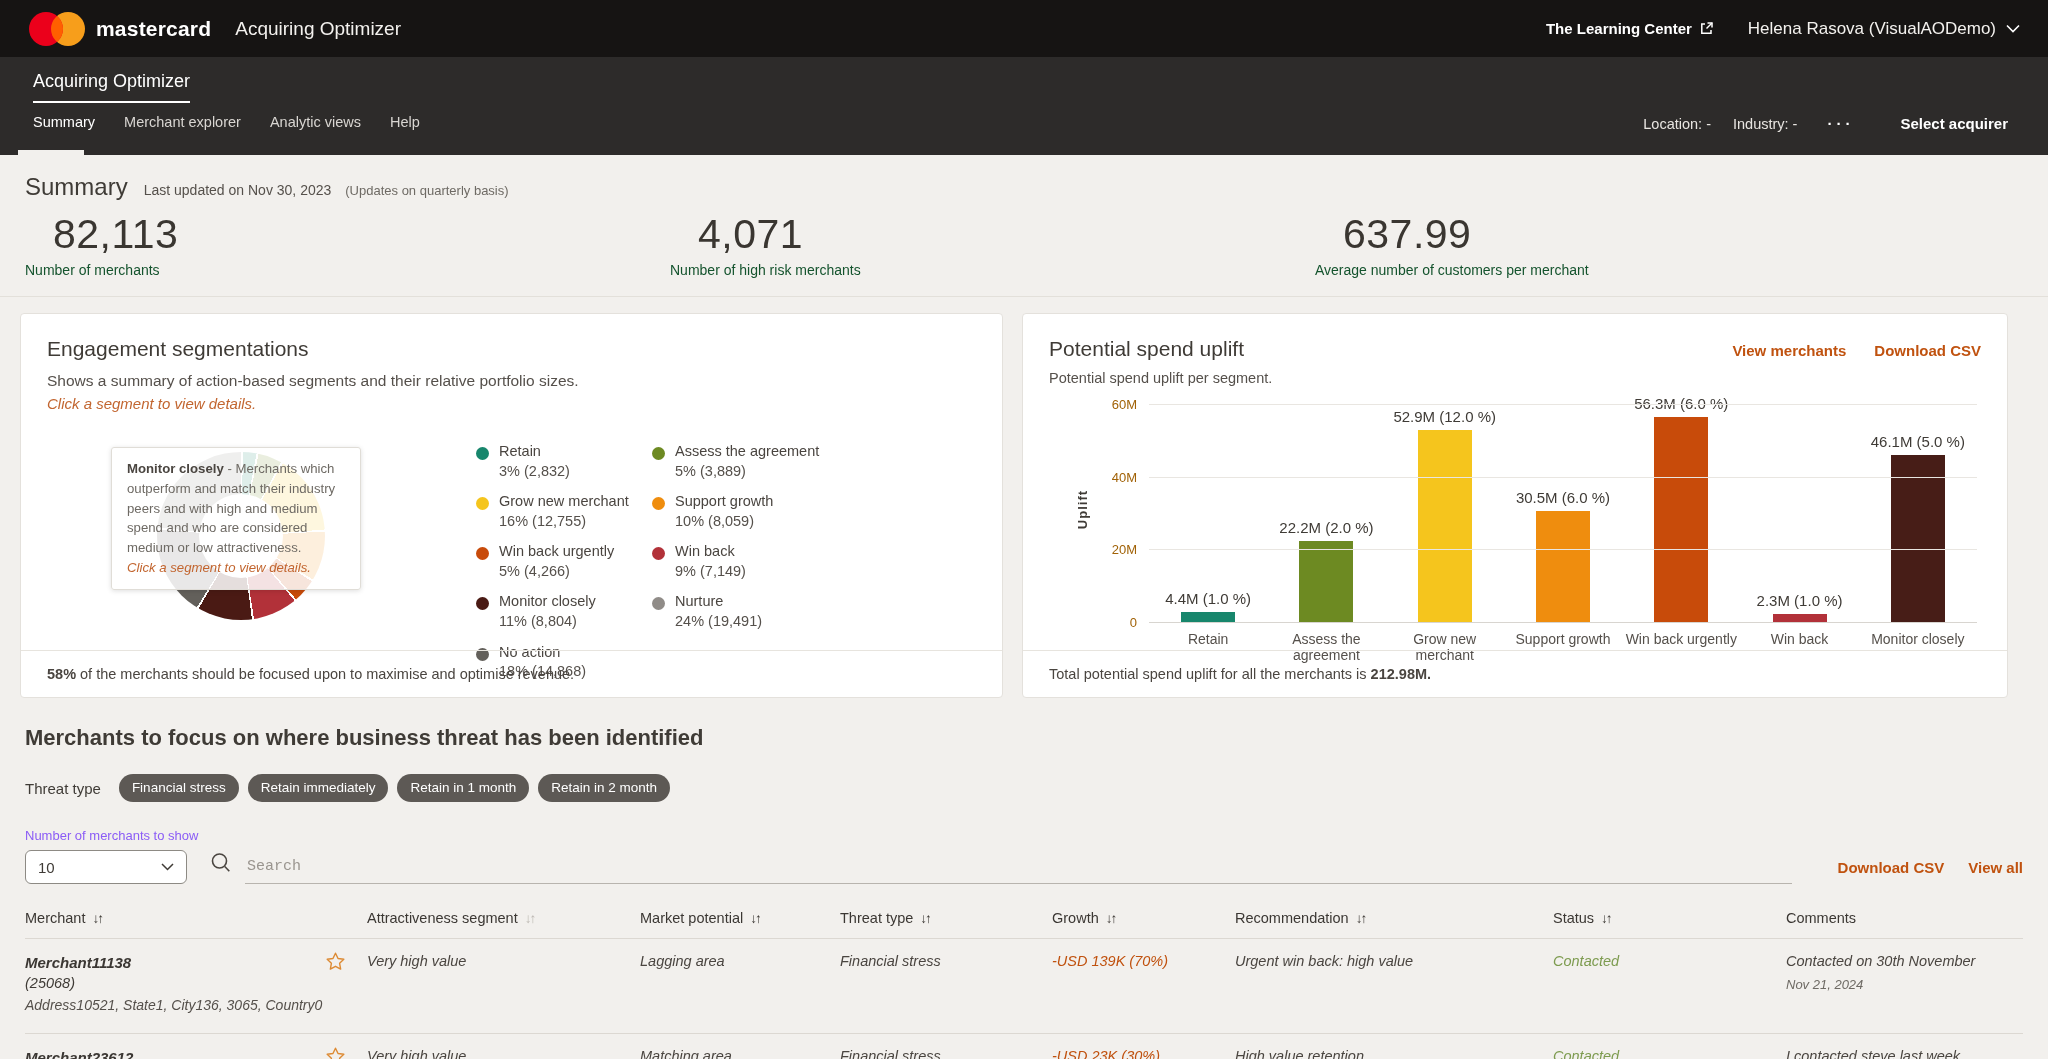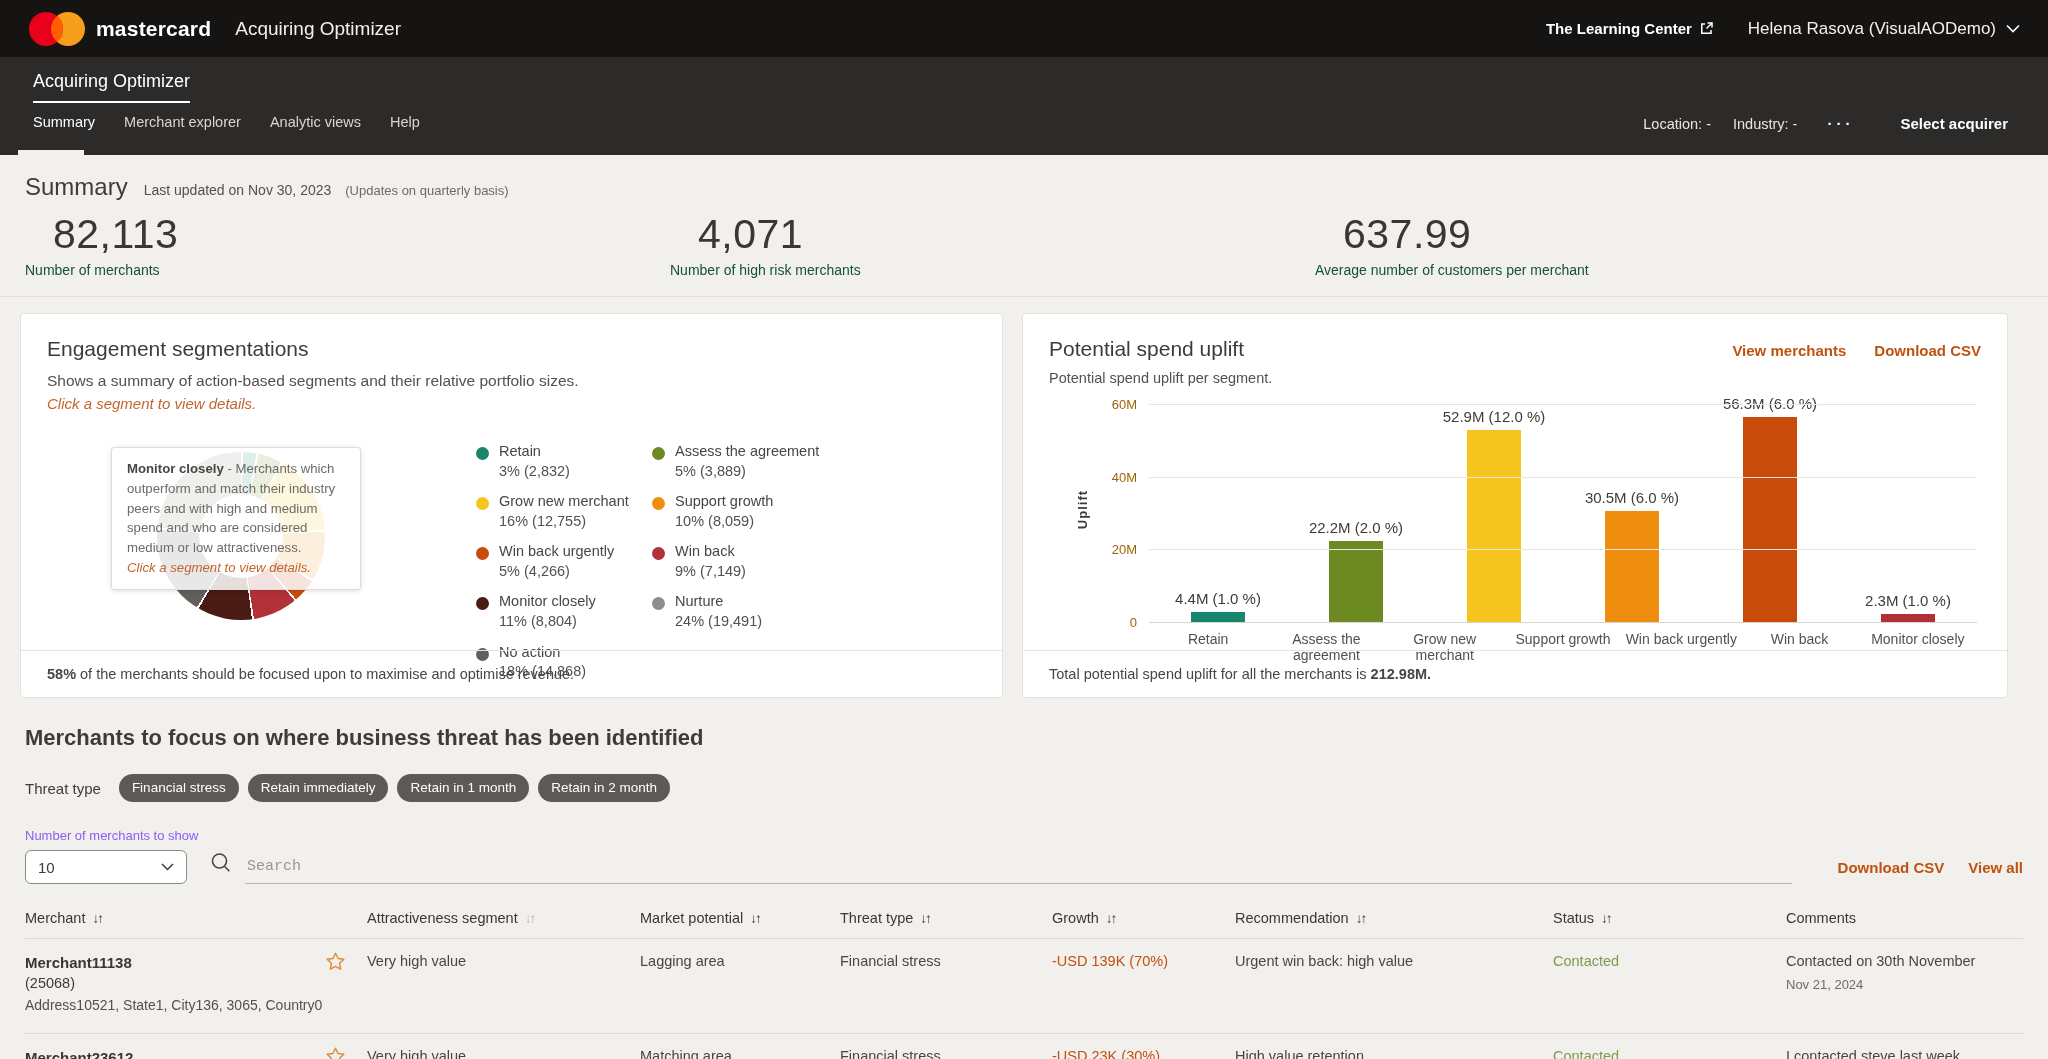--- a/index.html
+++ b/index.html
@@ -100,21 +100,21 @@
     height:33px; font-size:15px; color:#3f3b36; font-family:inherit; }
   .search-input::placeholder { color:#9a958f; }
   .table-links { display:flex; gap:24px; }
   
   .mtable { margin:26px 25px 0; }
   .trow { display:grid; grid-template-columns:300px 42px 273px 200px 212px 183px 318px 233px 1fr; }
   .thead { padding-bottom:12px; border-bottom:1px solid #dcd8d2; font-size:14.5px; color:#3b3733; }
   .th { display:flex; align-items:center; cursor:pointer; }
   .sort { margin-left:7px; font-size:13.5px; letter-spacing:-2px; color:#3b3733; }
   .sort.inactive { color:#bcb8b2; }
-  .tbody-row { padding:14px 0 17px; border-bottom:1px solid #dcd8d2; font-size:14.5px; color:#4a4540; cursor:pointer; }
+  .tbody-row { padding:14px 0 17px; border-bottom:1px solid #dcd8d2; font-size:14.5px; color:#4a4540; cursor:pointer;font-style:italic; }
   .m-name { font-size:15px; font-weight:bold; color:#3b3733; line-height:1.35; }
   .m-id { font-size:14.5px; color:#3f3b36; line-height:1.5; }
   .m-addr { font-size:14px; color:#55504b; line-height:1.5; }
   .cell-growth { color:#c0510e; }
   .cell-status { color:#7d9b4f; }
   .comment-date { font-size:13px; color:#6e6a64; margin-top:8px; }
   .star { margin-top:-2px; }
 </style>
 </head>
 <body>
@@ -308,20 +308,24 @@
               <div class="bar" style="height: 110.817px; background: rgb(239, 141, 14);"></div>
             </div>
             <div class="bar-cell">
               <div class="bar-value">56.3M (6.0 %)</div>
               <div class="bar" style="height: 204.557px; background: rgb(200, 75, 10);"></div>
             </div>
             <div class="bar-cell">
               <div class="bar-value">2.3M (1.0 %)</div>
               <div class="bar" style="height: 8.35667px; background: rgb(178, 49, 57);"></div>
             </div>
+            <div class="bar-cell">
+              <div class="bar-value">46.1M (5.0 %)</div>
+              <div class="bar" style="height: 167.497px; background: rgb(71, 29, 23);"></div>
+            </div>
           </div>
       <div class="gridline zero" style="top: 218px;"></div>
           <span class="ytick" style="top: 218px;">0</span>
           <div class="gridline" style="top: 145.333px;"></div>
           <span class="ytick" style="top: 145.333px;">20M</span>
           <div class="gridline" style="top: 72.6667px;"></div>
           <span class="ytick" style="top: 72.6667px;">40M</span>
           <div class="gridline" style="top: 0px;"></div>
           <span class="ytick" style="top: 0px;">60M</span>
         </div>

